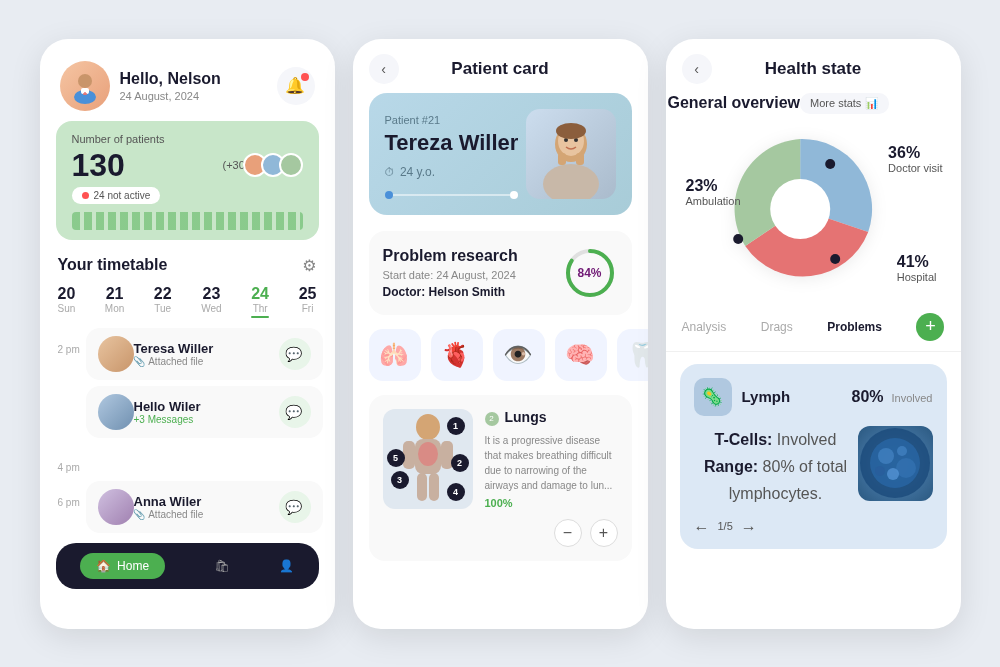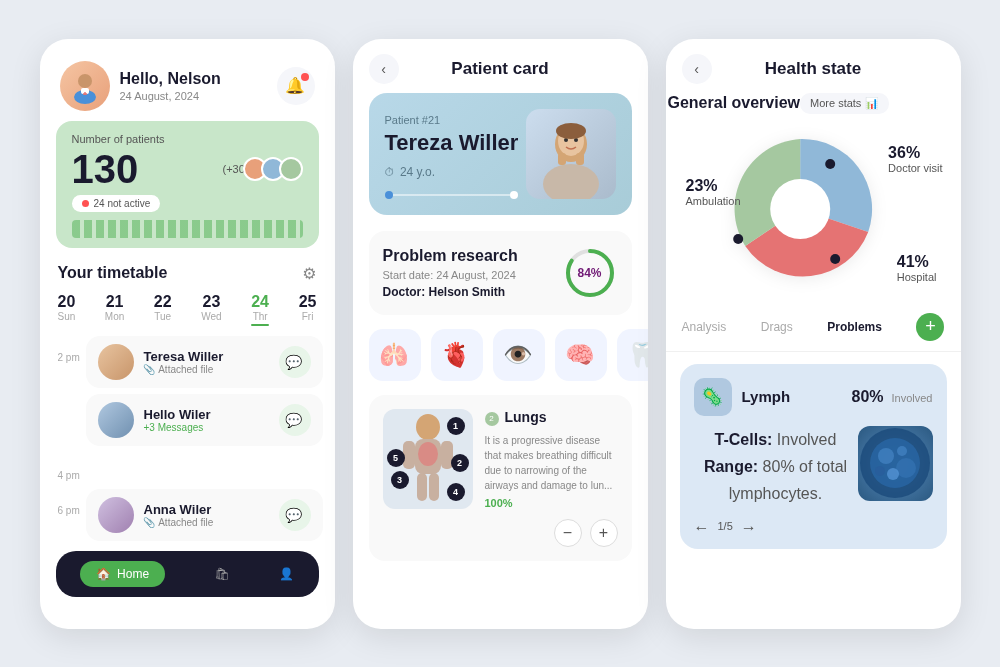--- a/index.html
+++ b/index.html
@@ -63,21 +63,21 @@
     }
 
     .s1-patients-card {
       margin: 0 16px 14px 16px;
       background: #c8e6c9;
       border-radius: 16px;
       padding: 12px 16px 10px 16px;
     }
     .s1-patients-label { font-size: 11px; color: #555; margin-bottom: 4px; }
     .s1-patients-row { display: flex; align-items: center; justify-content: space-between; }
-    .s1-patients-num { font-size: 40px; font-weight: 800; color: #1a1a2e; line-height: 1; }
+    .s1-patients-num { font-size: 32px; font-weight: 800; color: #1a1a2e; line-height: 1; }
     .s1-patients-avatars { display: flex; align-items: center; }
     .s1-patients-plus { font-size: 11px; color: #555; }
     .mini-avatar {
       width: 24px; height: 24px; border-radius: 50%;
       border: 2px solid #fff;
       margin-left: -6px;
       overflow: hidden;
       background: #b0c4de;
     }
     .mini-avatar:first-child { margin-left: 0; }
@@ -118,21 +118,21 @@
     .s1-timeline { padding: 0 0 0 0; }
     .s1-time-slot { display: flex; align-items: flex-start; padding: 0 12px 0 18px; margin-bottom: 8px; }
     .s1-time-label { font-size: 10px; color: #aaa; width: 28px; flex-shrink: 0; padding-top: 16px; }
     .s1-appointments { flex: 1; display: flex; flex-direction: column; gap: 6px; }
     .s1-appt {
       display: flex; align-items: center; justify-content: space-between;
       background: #f9f9f9;
       border-radius: 14px;
       padding: 8px 12px;
     }
-    .s1-appt-info { display: flex; align-items: center; gap: 10px; }
+    .s1-appt-info { display: flex; align-items: center; }
     .s1-appt-avatar {
       width: 36px; height: 36px; border-radius: 50%;
       background: #ddd;
       overflow: hidden; flex-shrink: 0;
     }
     .s1-appt-name { font-size: 13px; font-weight: 600; color: #1a1a2e; }
     .s1-appt-sub { font-size: 10px; color: #888; }
     .s1-appt-sub.messages { color: #4caf50; }
     .s1-msg-btn {
       width: 32px; height: 32px; border-radius: 50%;

